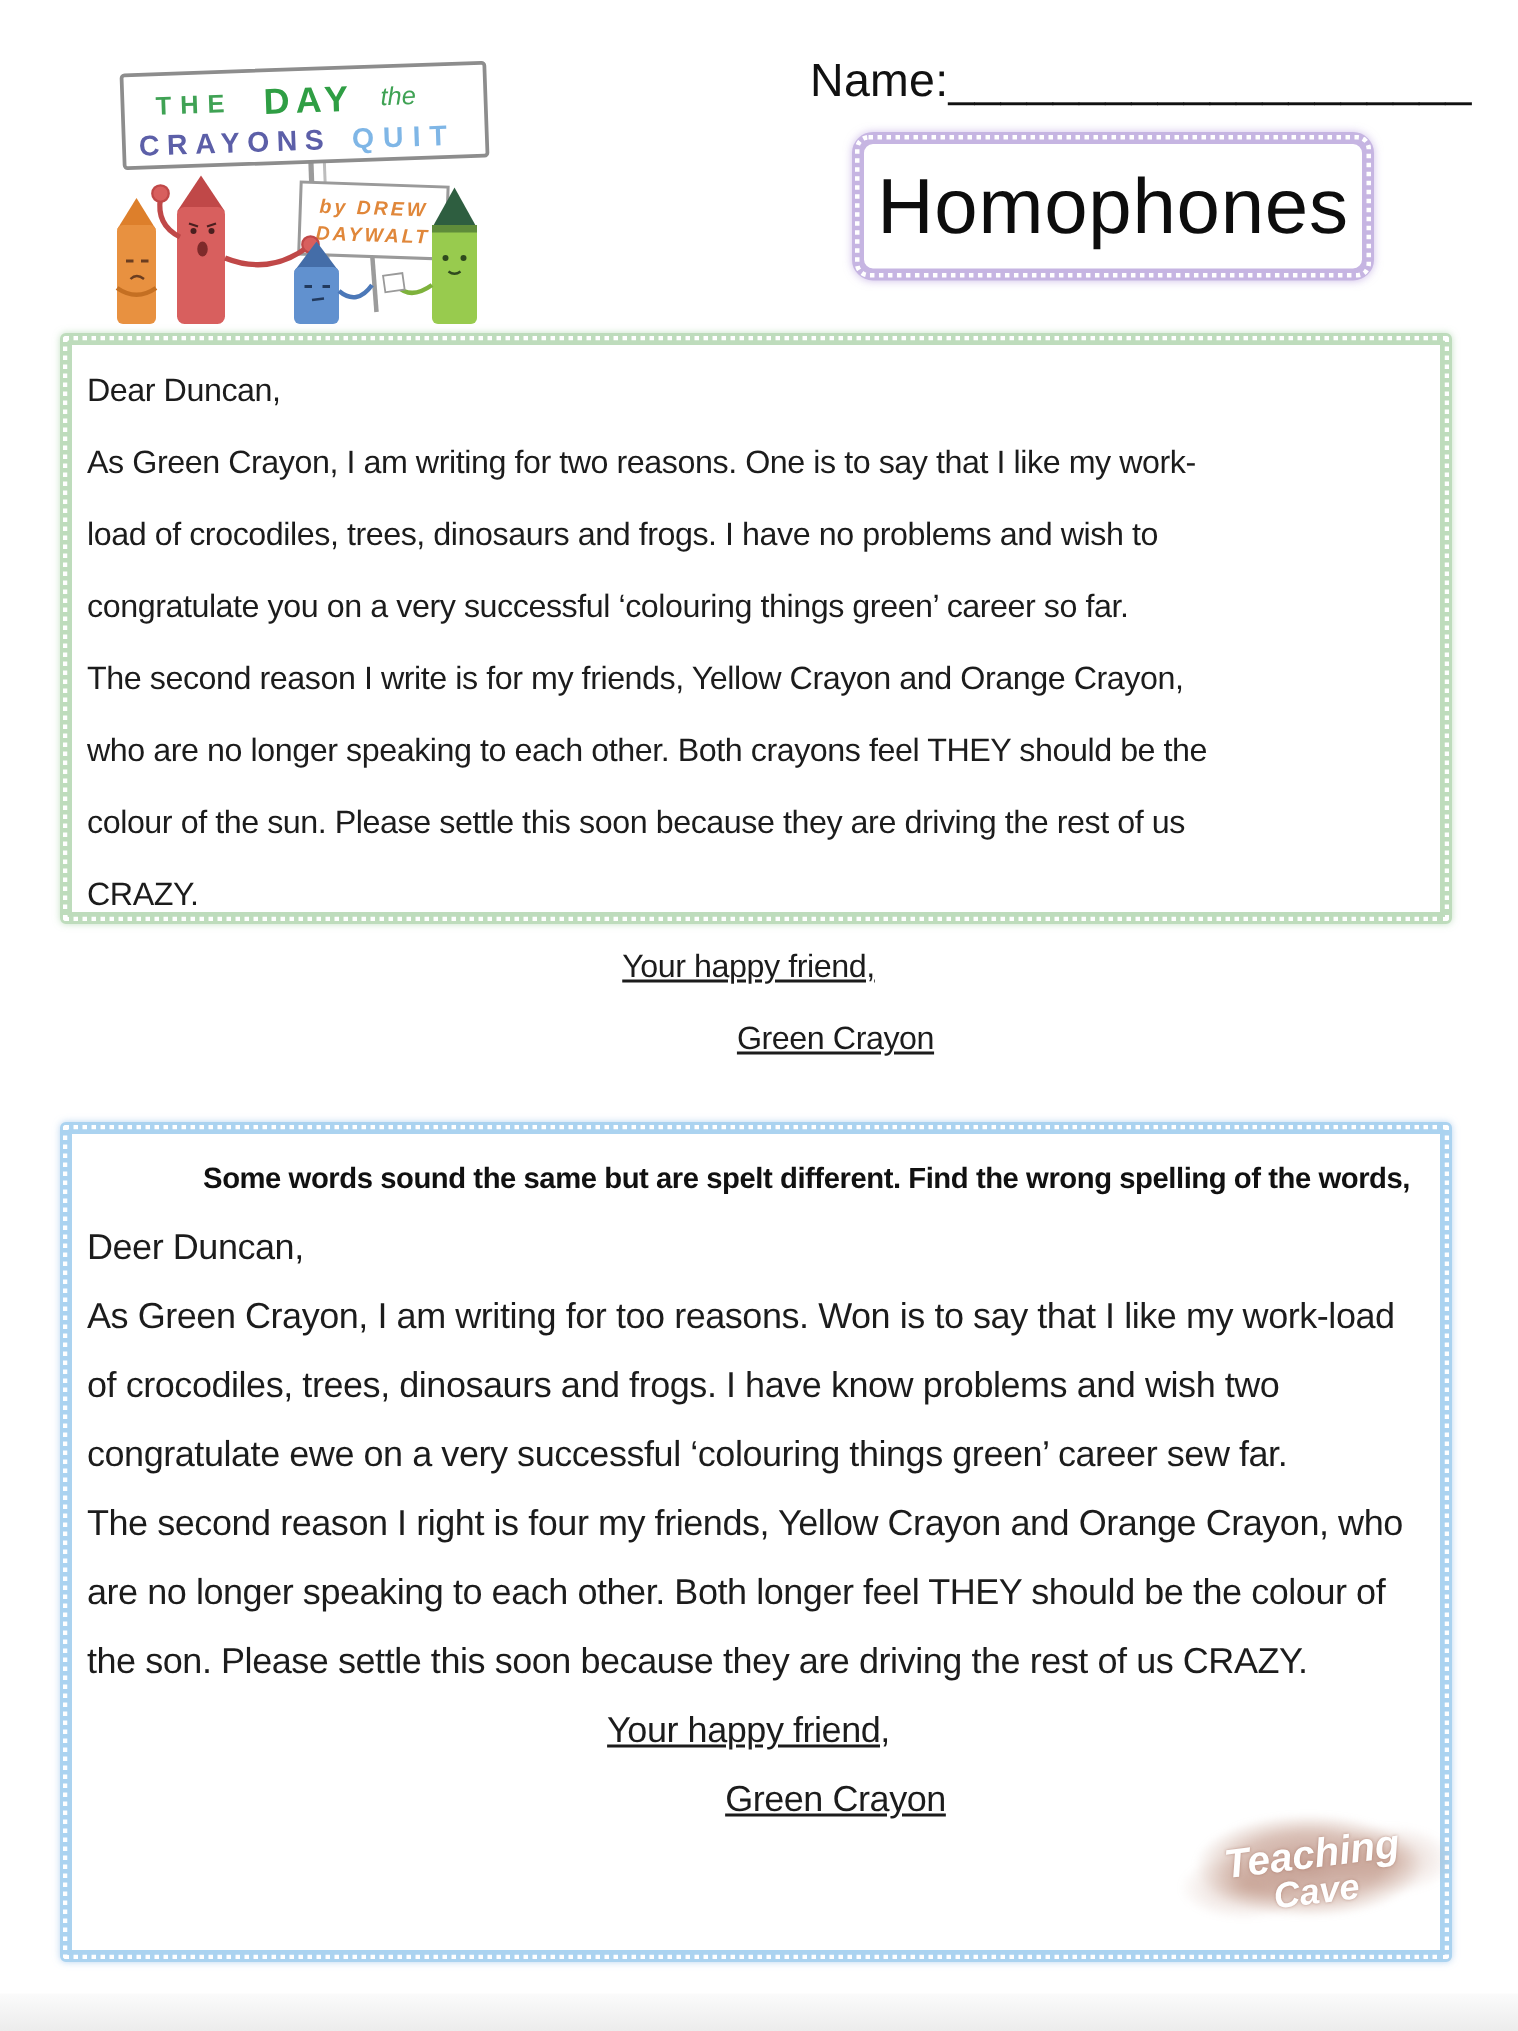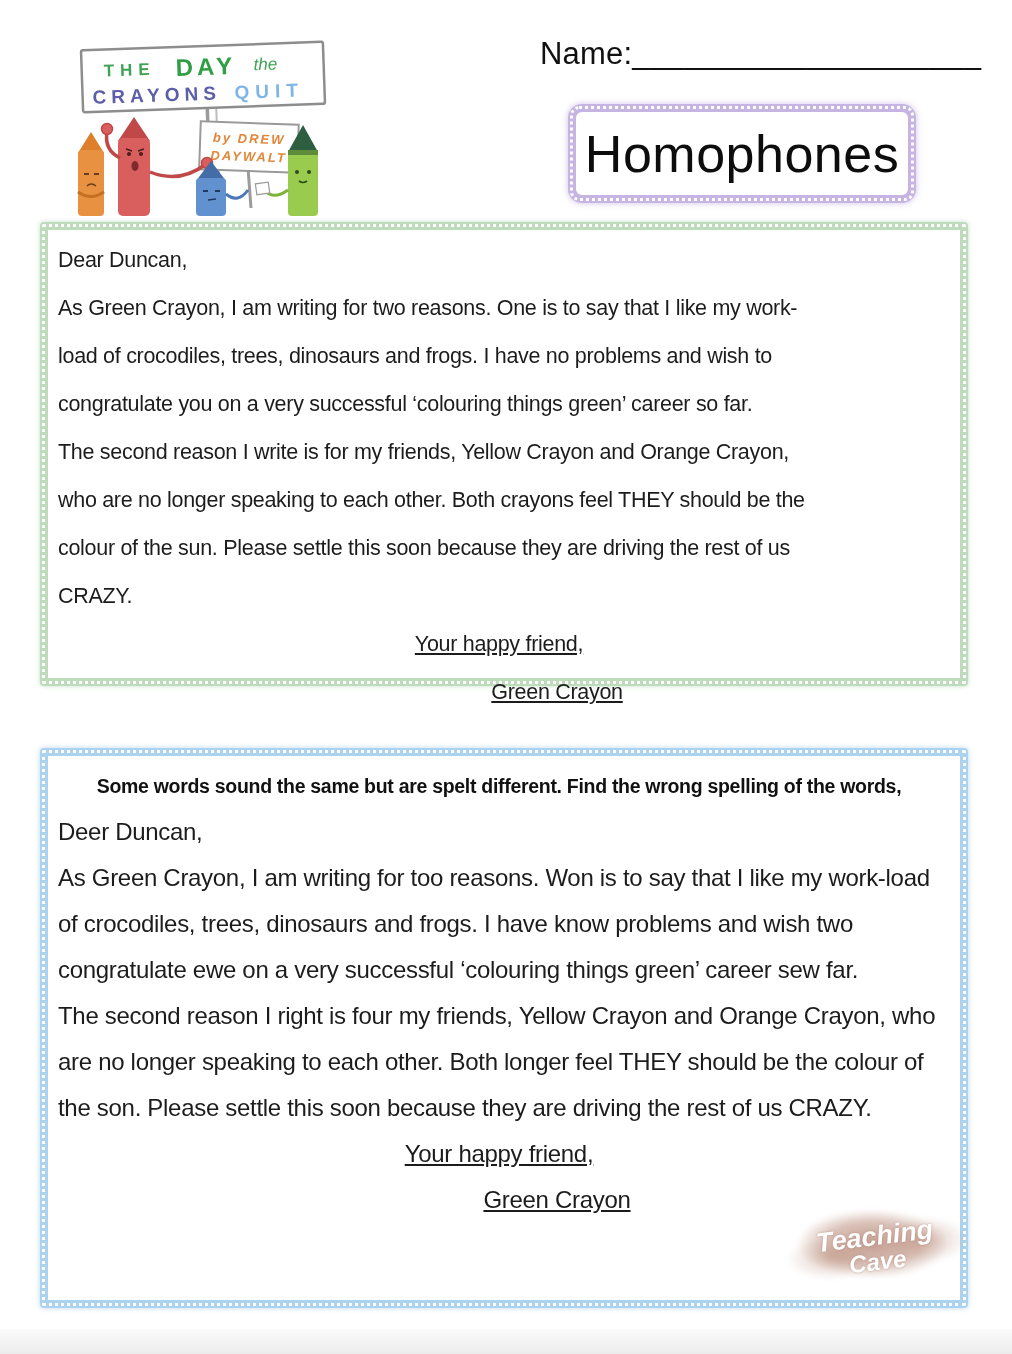--- a/index.html
+++ b/index.html
@@ -15,21 +15,21 @@
   
   .cover {
     position:absolute; left:58px; top:30px; width:292px; height:190px;
   }
   .name-line {
     position:absolute; left:540px; top:36px;
     font-size:31px; letter-spacing:0.2px; color:#111;
     white-space:nowrap;
   }
   .title-box {
-    position:absolute; left:568px; top:104px; width:348px; height:99px;
+    position:absolute; left:568px; top:88px; width:348px; height:99px;
     box-sizing:border-box; background:#fff;
     border:8px solid #c6b5e2; border-radius:14px;
     box-shadow:0 0 6px rgba(170,140,215,0.55);
     display:flex; align-items:center; justify-content:center;
   }
   .title-box::before {
     content:""; position:absolute; inset:-6px;
     border:3px dotted #ffffff; border-radius:9px; pointer-events:none;
   }
   .title-box .title-text {
@@ -39,41 +39,41 @@
   
   .dotbox {
     position:absolute; box-sizing:border-box; background:#fff;
     border-radius:4px;
   }
   .dotbox::before {
     content:""; position:absolute; inset:-6px;
     border:3px dotted #ffffff; border-radius:2px; pointer-events:none;
   }
   .box-green {
-    left:40px; top:222px; width:928px; height:464px;
+    left:40px; top:222px; width:928px; height:394px;
     border:8px solid #bedcbc;
     box-shadow:0 0 5px rgba(150,200,150,0.55);
     padding:6px 20px 0 10px;
   }
   .box-blue {
     left:40px; top:748px; width:928px; height:560px;
     border:8px solid #abd3f0;
     box-shadow:0 0 5px rgba(140,185,230,0.6);
     padding:8px 20px 0 10px;
   }
 
   .letter-line {
     height:48px; line-height:48px; white-space:nowrap;
     font-size:21.5px; letter-spacing:-0.3px; color:#1c1c1c;
   }
   .box-blue .letter-line { height:46px; line-height:46px; font-size:24px; }
   .instr-line {
     height:45px; line-height:45px; white-space:nowrap;
     font-size:19.5px; letter-spacing:-0.3px; font-weight:bold;
-    text-align:center; color:#111;
+    text-align:right; color:#111;
   }
   .center { text-align:center;text-decoration:underline; }
   .indent-right { transform:translateX(58px); }
 
   
   .watermark {
     position:absolute; left:786px; top:1196px; width:180px; height:104px;
   }
   .watermark .blob {
     position:absolute; inset:0;

